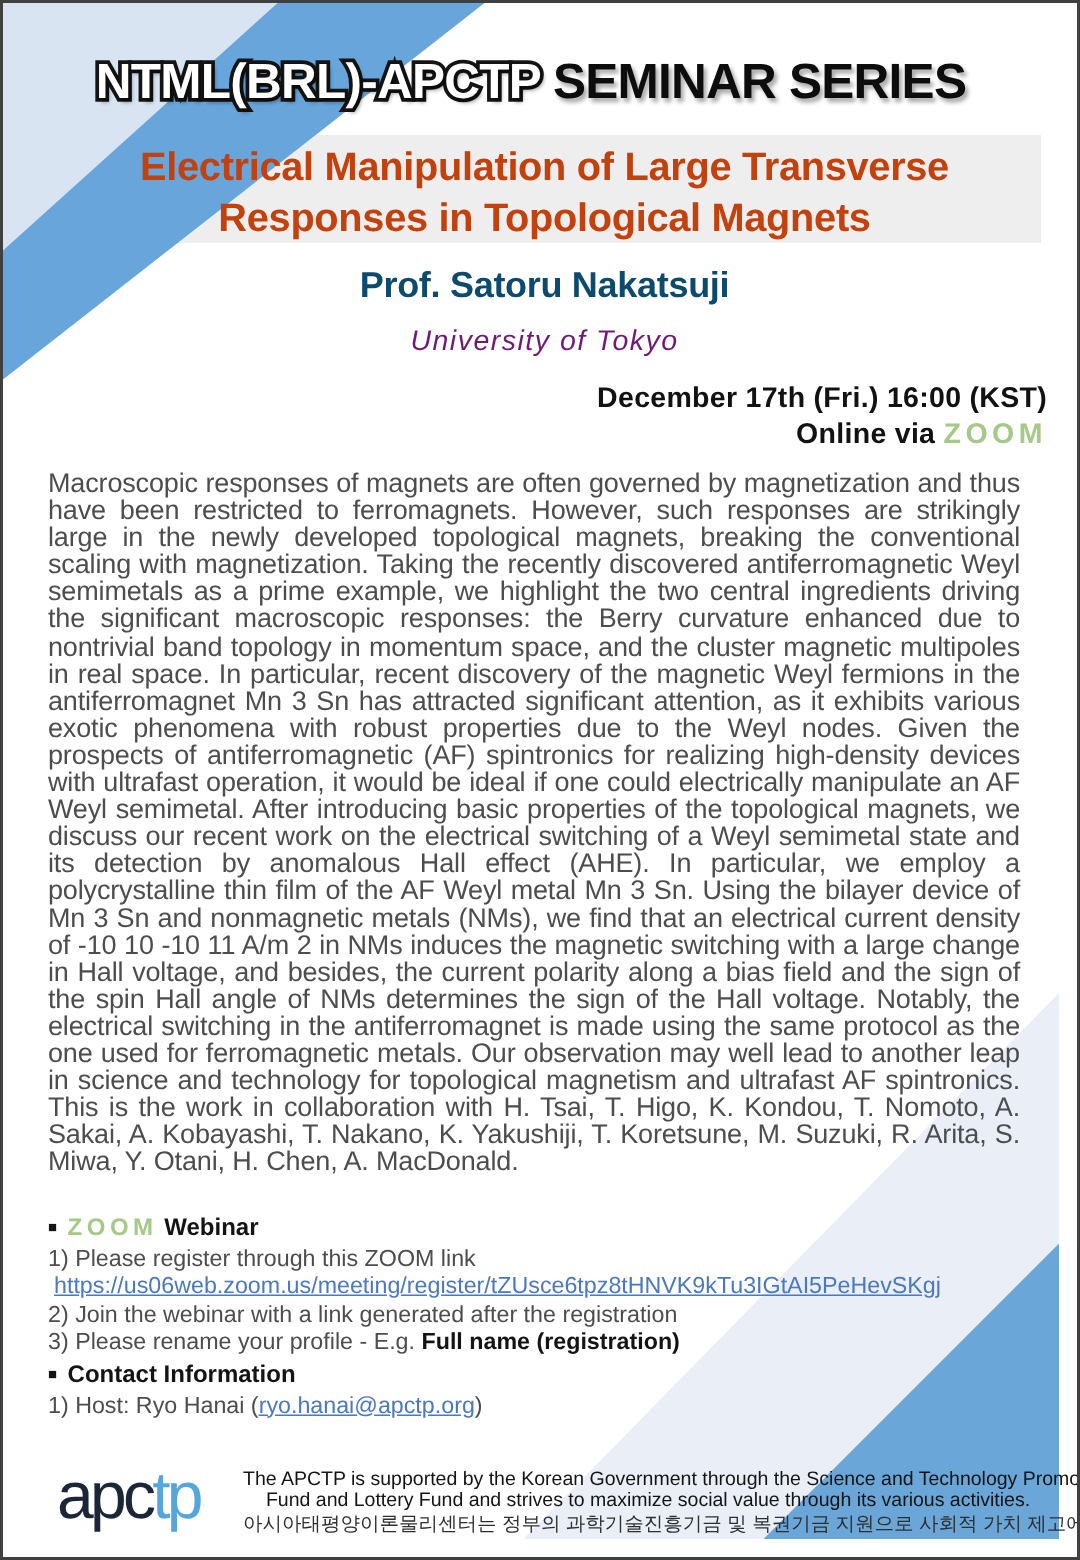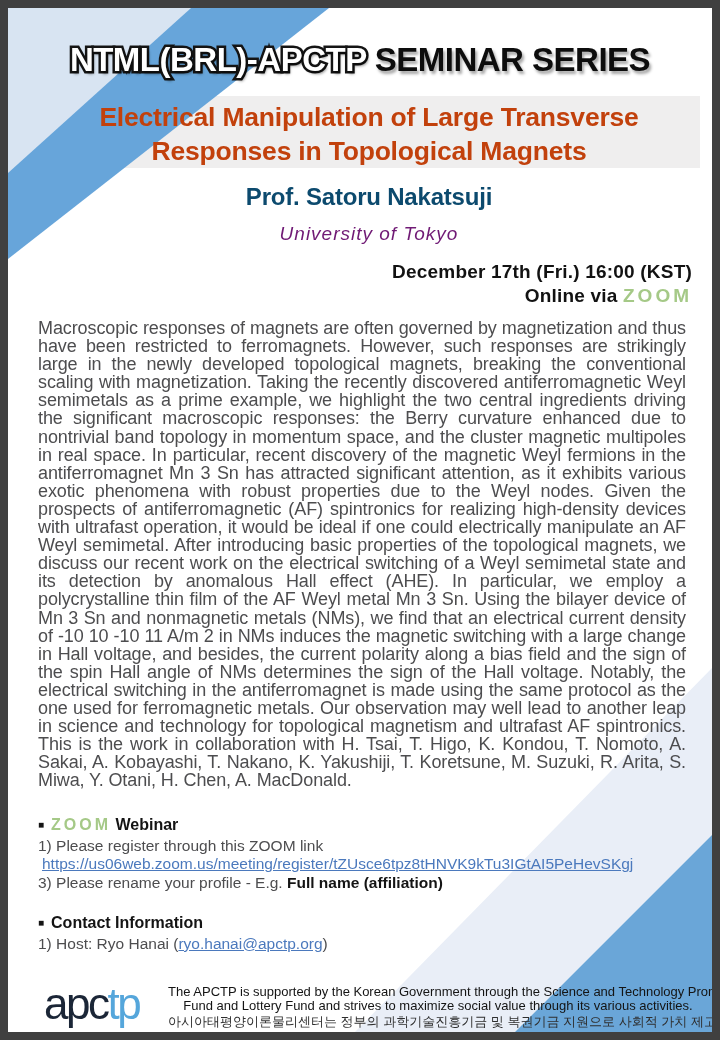--- a/index.html
+++ b/index.html
@@ -1,21 +1,21 @@
 <!DOCTYPE html>
 <html><head>
 <meta charset="utf-8">
 <style>
   html,body{margin:0;padding:0;background:#888;}
   *{box-sizing:border-box;}
   #poster{
     position:relative;
     width:720px;height:1040px;
     background:#fff;
-    border:8px solid #404040;
+    border:2px solid #404040;
     overflow:hidden;
     font-family:"Liberation Sans", sans-serif;
   }
   
   .stripe{position:absolute;left:0;top:0;width:704px;height:1024px;z-index:2;}
   .stripe-pale-tl{background:#d8e4f2;clip-path:polygon(0 0,183px 0,0 183px);}
   .stripe-blue-tl{background:#67a5da;clip-path:polygon(183px 0,321px 0,0 251px,0 165px);}
   .stripe-pale-br{background:#e9eef7;clip-path:polygon(704px 660px,704px 827px,507px 1024px,347px 1024px);}
   .stripe-blue-br{background:#6aa6d8;clip-path:polygon(704px 827px,704px 1024px,507px 1024px);}
   
@@ -130,22 +130,23 @@
     <div class="abstract">Macroscopic responses of magnets are often governed by magnetization and thus have been restricted to ferromagnets. However, such responses are strikingly large in the newly developed topological magnets, breaking the conventional scaling with magnetization. Taking the recently discovered antiferromagnetic Weyl semimetals as a prime example, we highlight the two central ingredients driving the significant macroscopic responses: the Berry curvature enhanced due to nontrivial band topology in momentum space, and the cluster magnetic multipoles in real space. In particular, recent discovery of the magnetic Weyl fermions in the antiferromagnet Mn 3 Sn has attracted significant attention, as it exhibits various exotic phenomena with robust properties due to the Weyl nodes. Given the prospects of antiferromagnetic (AF) spintronics for realizing high-density devices with ultrafast operation, it would be ideal if one could electrically manipulate an AF Weyl semimetal. After introducing basic properties of the topological magnets, we discuss our recent work on the electrical switching of a Weyl semimetal state and its detection by anomalous Hall effect (AHE). In particular, we employ a polycrystalline thin film of the AF Weyl metal Mn 3 Sn. Using the bilayer device of Mn 3 Sn and nonmagnetic metals (NMs), we find that an electrical current density of -10 10 -10 11 A/m 2 in NMs induces the magnetic switching with a large change in Hall voltage, and besides, the current polarity along a bias field and the sign of the spin Hall angle of NMs determines the sign of the Hall voltage. Notably, the electrical switching in the antiferromagnet is made using the same protocol as the one used for ferromagnetic metals. Our observation may well lead to another leap in science and technology for topological magnetism and ultrafast AF spintronics. This is the work in collaboration with H. Tsai, T. Higo, K. Kondou, T. Nomoto, A. Sakai, A. Kobayashi, T. Nakano, K. Yakushiji, T. Koretsune, M. Suzuki, R. Arita, S. Miwa, Y. Otani, H. Chen, A. MacDonald.</div>
 
     <div class="section sec-webinar">
       <div class="sec-heading">
         <span class="bullet">■</span><span class="zoom-green">ZOOM</span><span> Webinar</span>
       </div>
       <div>1) Please register through this ZOOM link</div>
       <div class="link-line">
         <a class="link">https://us06web.zoom.us/meeting/register/tZUsce6tpz8tHNVK9kTu3IGtAI5PeHevSKgj</a>
       </div>
+      <div>2) Join the webinar with a link generated after the registration</div>
       <div>
-        <span>3) Please rename your profile - E.g. </span><span class="bold-dark">Full name (affiliation)</span>
+        <span>3) Please rename your profile - E.g. </span><span class="bold-dark">Full name (registration)</span>
       </div>
     </div>
 
     <div class="section sec-contact">
       <div class="sec-heading">
         <span class="bullet">■</span><span>Contact Information</span>
       </div>
       <div>
         <span>1) Host: Ryo Hanai (</span><a class="link">ryo.hanai@apctp.org</a><span>)</span>
       </div>

